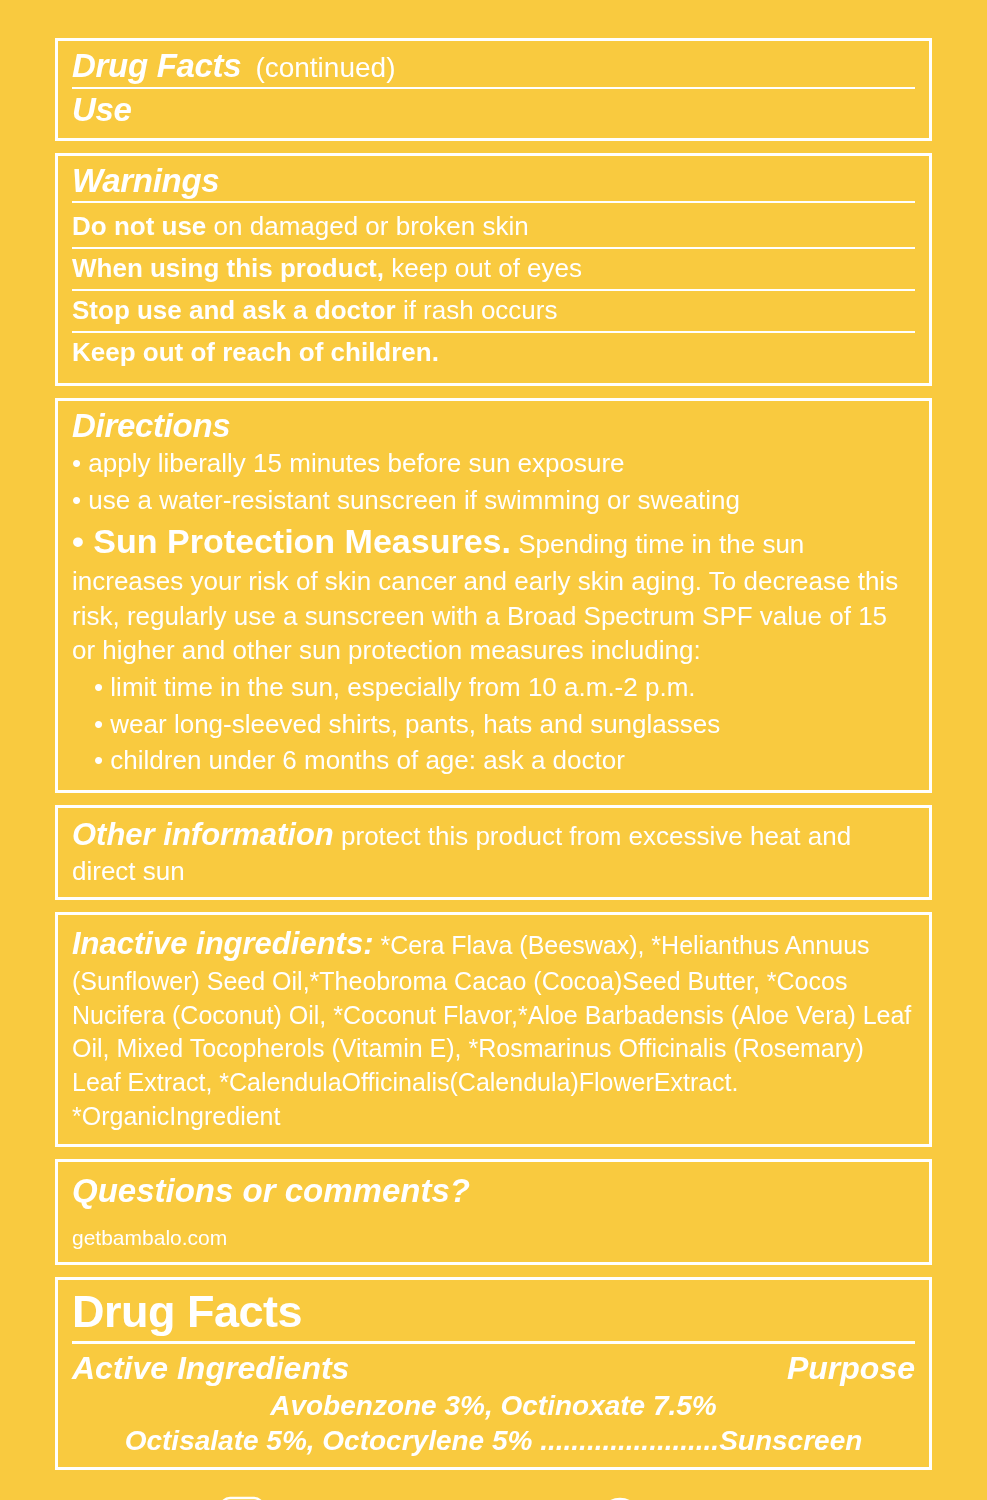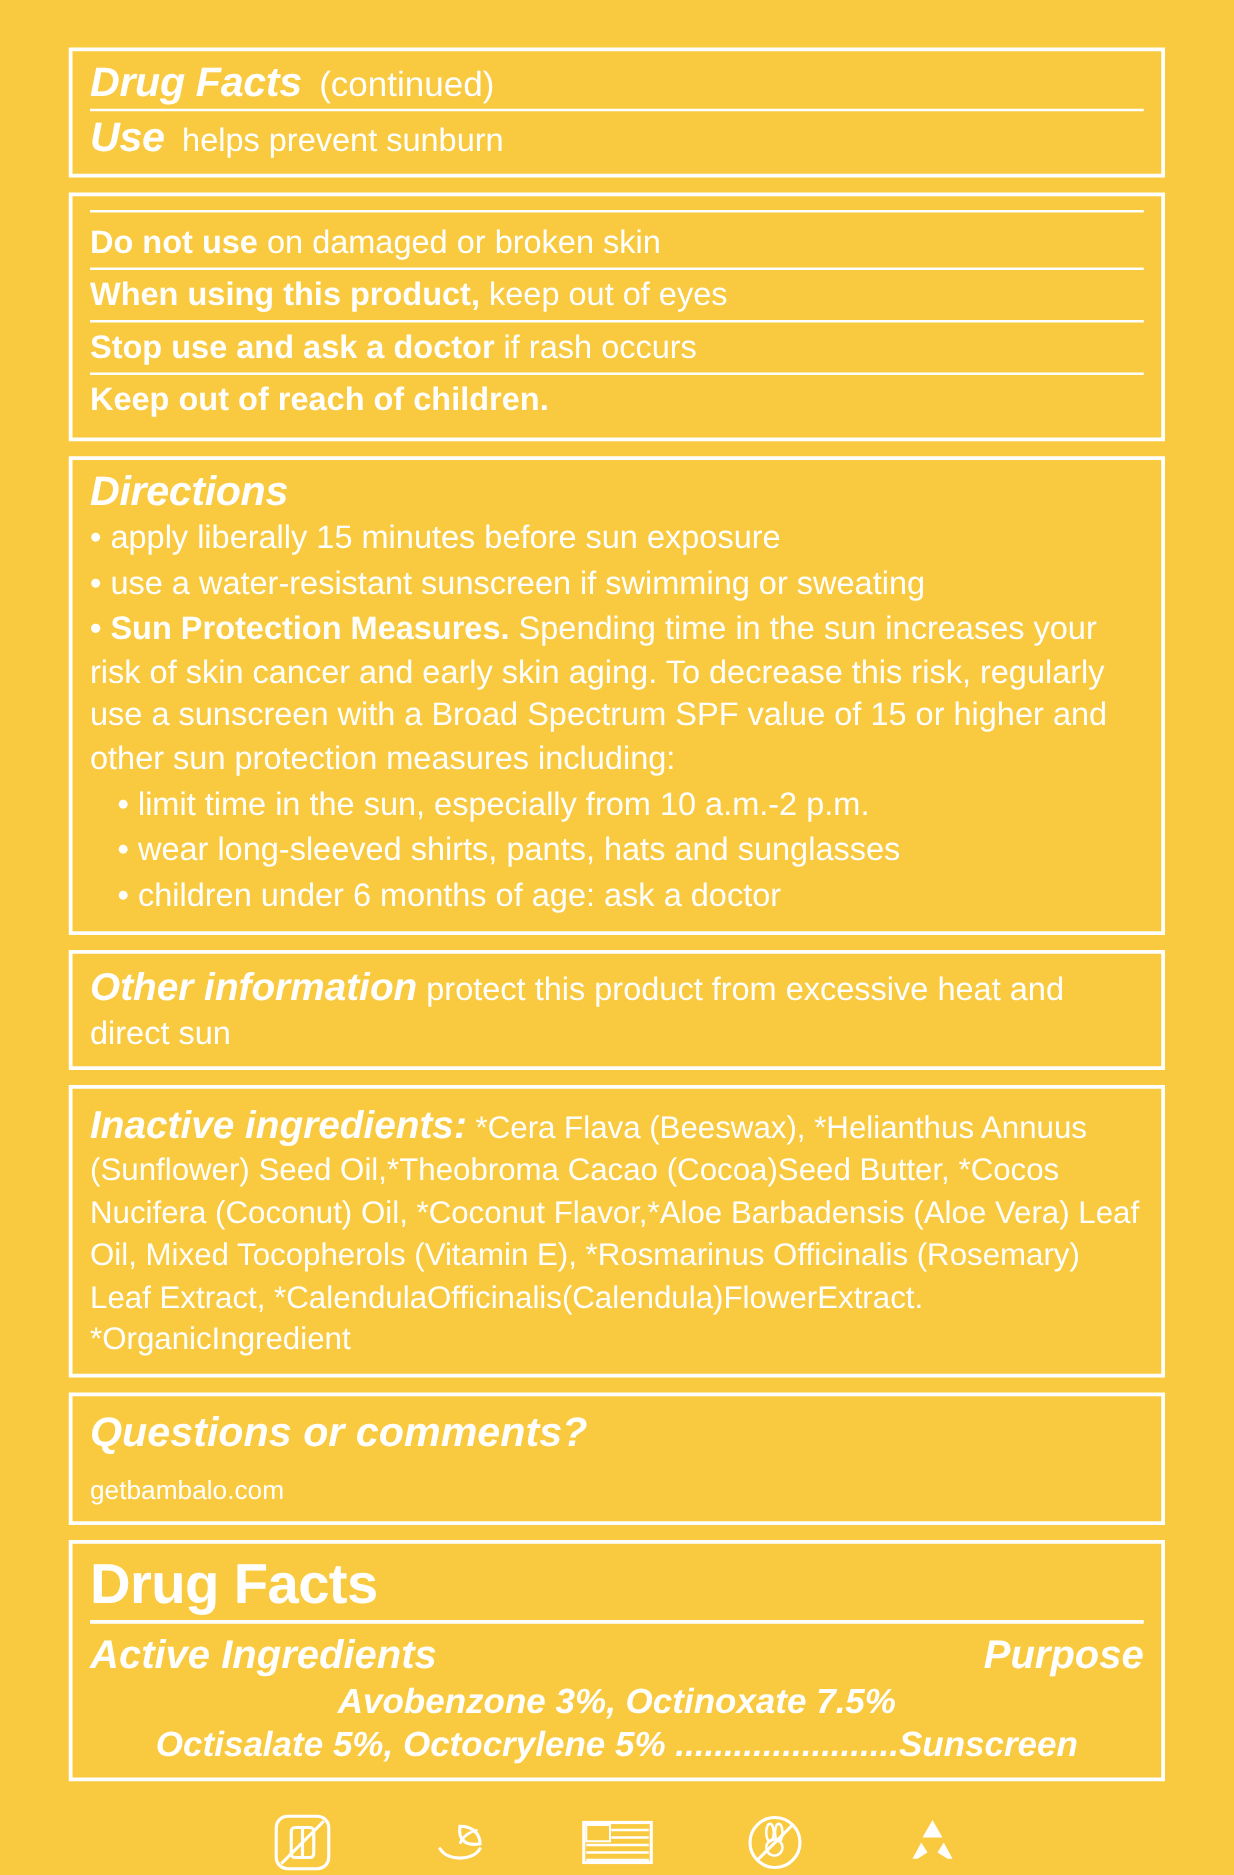--- a/index.html
+++ b/index.html
@@ -44,21 +44,21 @@
     align-items: baseline;
     gap: 14px;
   }
   .body-txt {
     font-size: 26px;
     font-weight: normal;
     line-height: 1.25;
   }
   .bold-lead {
     font-weight: bold;
-    font-size: 26px;
+    font-size: 34px;
     margin-top: 28px;
   }
   .warn-row {
     padding: 4px 0 5px 0;
     border-bottom: 2px solid #FFFFFF;
     font-size: 26px;
   }
   .warn-row:last-child { border-bottom: none; }
   .warn-row .lead { font-weight: bold; }
   .bullet-line {
@@ -127,25 +127,25 @@
 <div class="page">
 
   <div class="panel">
     <div class="row-line">
       <span class="hdr-italic">Drug Facts</span>
       <span class="hdr-reg">(continued)</span>
     </div>
     <div class="rule"></div>
     <div class="row-line">
       <span class="hdr-italic">Use</span>
-      <span class="body-txt">helps prevent sunburn</span>
-    </div>
-  </div>
-
-  <div class="panel">
+    </div>
+  </div>
+
+  <div class="panel">
+    <div class="hdr-italic">Warnings</div>
     <div class="rule"></div>
     <div class="warn-row">
       <span class="lead">Do not use</span>
       <span>on damaged or broken skin</span>
     </div>
     <div class="warn-row">
       <span class="lead">When using this product,</span>
       <span>keep out of eyes</span>
     </div>
     <div class="warn-row">

